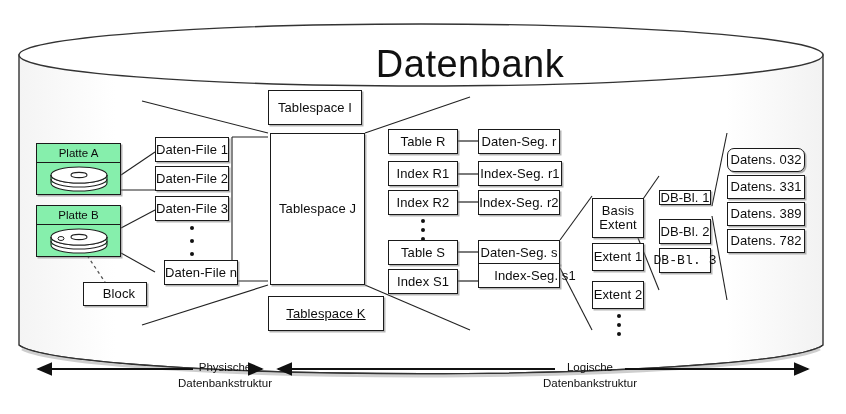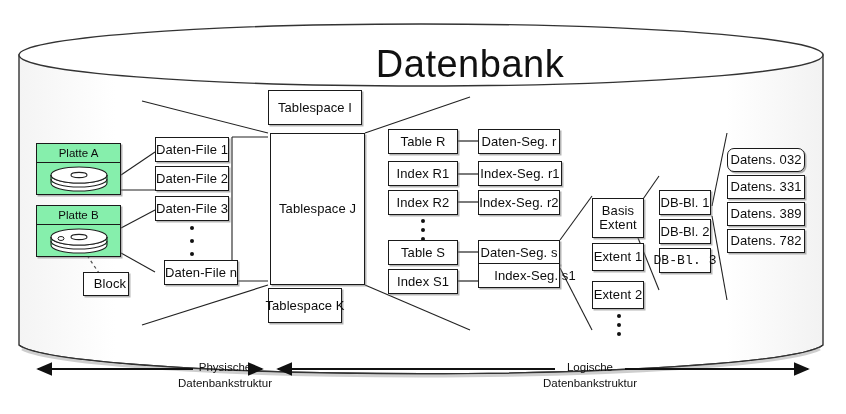--- a/index.html
+++ b/index.html
@@ -171,35 +171,35 @@
           <path d="M14,12 a28,8 0 0 0 56,0"></path>
           <ellipse cx="42" cy="12" rx="28" ry="8"></ellipse>
           <ellipse cx="42" cy="12" rx="8" ry="2.6"></ellipse>
           <path d="M14,12 L14,20 M70,12 L70,20" fill="none"></path>
         </g>
         <ellipse cx="24" cy="13.5" rx="3" ry="2" fill="#fff" stroke="#222" stroke-width="1"></ellipse>
       </svg>
     </div>
   </div>
 
-  <div class="box" style="left:83px;top:272px;width:46px;height:24px;padding-left:8px;">Block</div>
+  <div class="box" style="left:83px;top:282px;width:64px;height:24px;padding-left:8px;">Block</div>
 
   <div class="box" style="left:155px;top:137px;width:74px;height:25px;">Daten-File 1</div>
   <div class="box" style="left:155px;top:166px;width:74px;height:25px;">Daten-File 2</div>
   <div class="box" style="left:155px;top:196px;width:74px;height:25px;">Daten-File 3</div>
   <div class="vdots" style="left:189px;top:226px;width:5px;height:30px;">
       <i></i>
       <i></i>
       <i></i>
     </div>
   <div class="box" style="left:164px;top:260px;width:74px;height:25px;">Daten-File n</div>
 
   <div class="box" style="left:268px;top:90px;width:94px;height:35px;">Tablespace I</div>
   <div class="box" style="left:270px;top:133px;width:95px;height:152px;">Tablespace J</div>
-  <div class="box" style="left:268px;top:288px;width:74px;height:35px;">Tablespace K</div>
+  <div class="box" style="left:268px;top:296px;width:116px;height:35px;text-decoration:underline;">Tablespace K</div>
 
   <div class="box" style="left:388px;top:129px;width:70px;height:25px;">Table R</div>
   <div class="box" style="left:388px;top:161px;width:70px;height:25px;">Index R1</div>
   <div class="box" style="left:388px;top:190px;width:70px;height:25px;">Index R2</div>
   <div class="vdots" style="left:420px;top:219px;width:5px;height:22px;">
       <i></i>
       <i></i>
       <i></i>
     </div>
   <div class="box" style="left:388px;top:240px;width:70px;height:25px;">Table S</div>
@@ -216,21 +216,21 @@
     <span>Extent</span>
   </div>
   <div class="box" style="left:592px;top:243px;width:52px;height:28px;">Extent 1</div>
   <div class="box" style="left:592px;top:281px;width:52px;height:28px;">Extent 2</div>
   <div class="vdots" style="left:616px;top:314px;width:5px;height:22px;">
       <i></i>
       <i></i>
       <i></i>
     </div>
 
-  <div class="box" style="left:659px;top:190px;width:52px;height:25px;">DB-Bl. 1</div>
+  <div class="box" style="left:659px;top:190px;width:52px;height:15px;">DB-Bl. 1</div>
   <div class="box" style="left:659px;top:219px;width:52px;height:25px;">DB-Bl. 2</div>
   <div class="box" style="left:659px;top:248px;width:52px;height:25px;font-family:Liberation Mono, monospace;">DB-Bl. 3</div>
 
   <div class="box" style="left:727px;top:148px;width:78px;height:24px;border-radius:7px;">Datens. 032</div>
   <div class="box" style="left:727px;top:175px;width:78px;height:24px;">Datens. 331</div>
   <div class="box" style="left:727px;top:202px;width:78px;height:24px;">Datens. 389</div>
   <div class="box" style="left:727px;top:229px;width:78px;height:24px;">Datens. 782</div>
 
   <div class="axis-label" style="left:145px;top:360px;width:160px;">
     <span>Physische</span>

